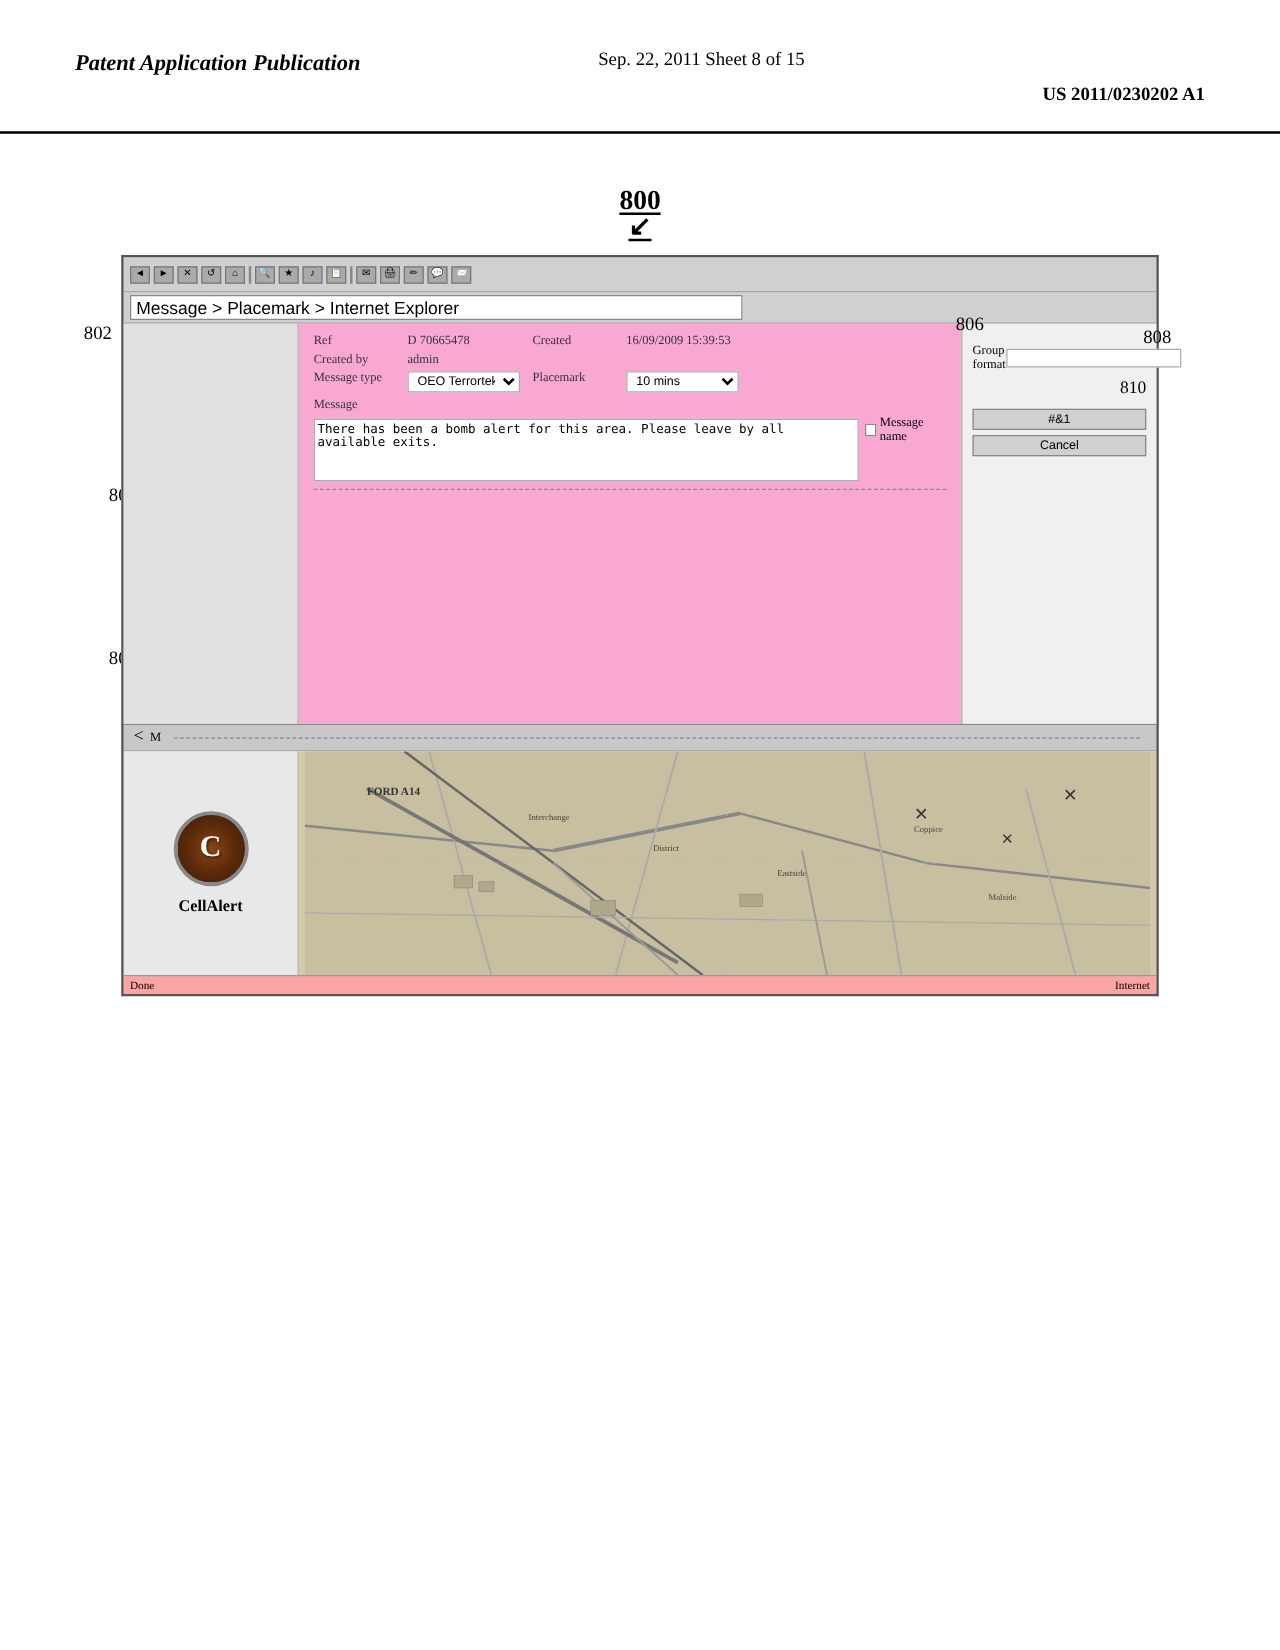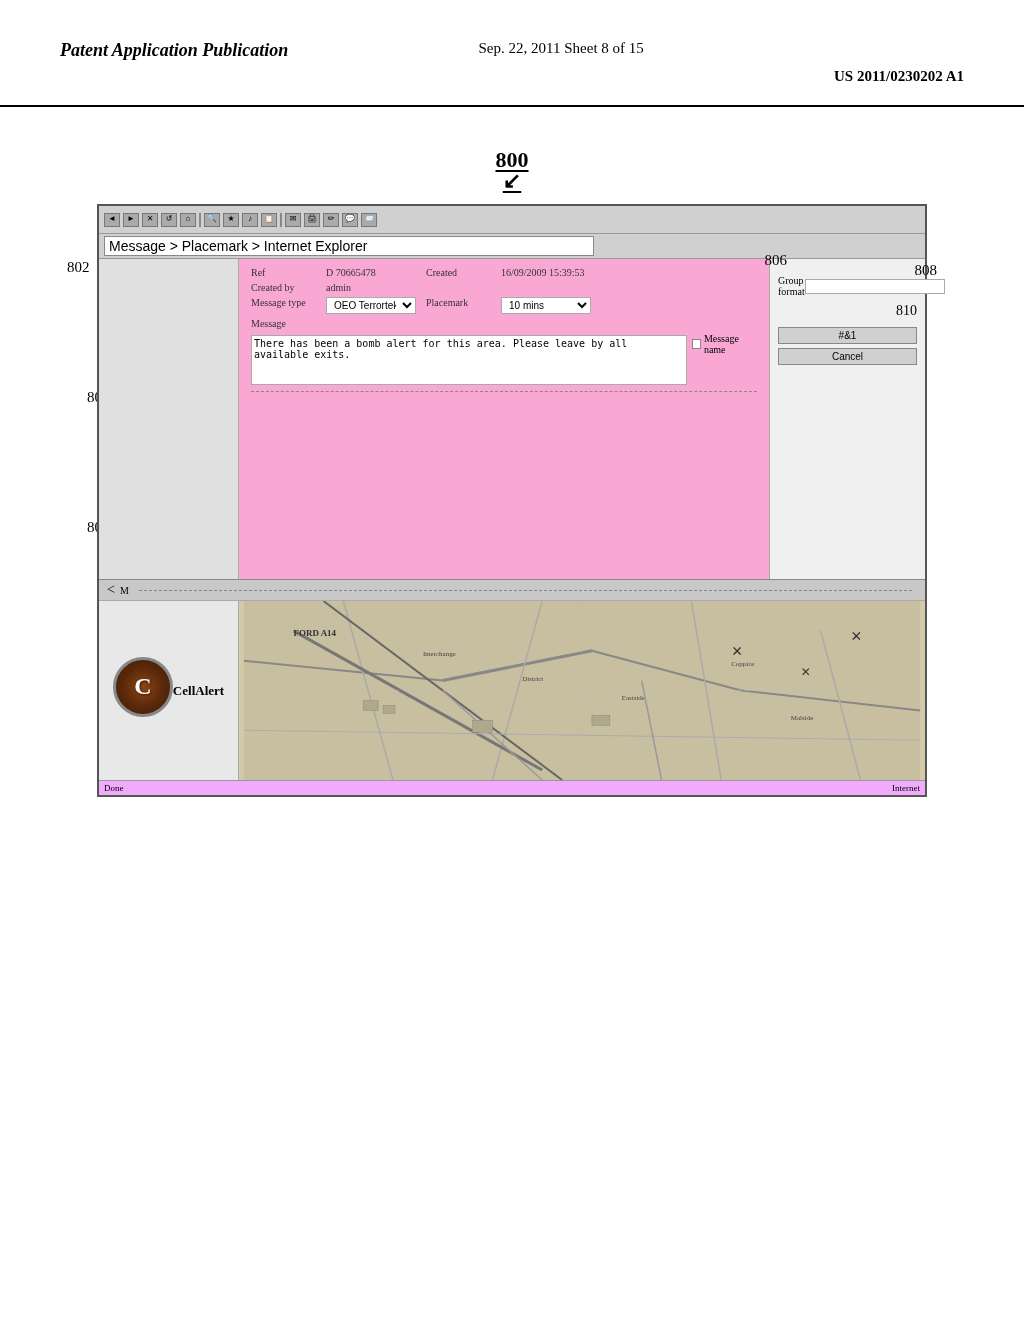--- a/index.html
+++ b/index.html
@@ -215,21 +215,21 @@
       display: flex;
       border-top: 1px solid #aaa;
       height: 180px;
     }
 
     .cellaert-panel {
       width: 140px;
       background: #e8e8e8;
       border-right: 1px solid #aaa;
       display: flex;
-      flex-direction: row;
+      flex-direction: column;
       align-items: center;
       justify-content: center;
       padding: 10px;
     }
 
     .cellaert-logo {
       width: 60px;
       height: 60px;
       border-radius: 50%;
       background: radial-gradient(circle, #8B4513 0%, #5c2a0a 50%, #3d1a06 100%);
@@ -272,21 +272,21 @@
     
     .figure-caption {
       text-align: center;
       margin: 30px 0 20px 0;
       font-size: 18px;
       font-weight: bold;
     }
 
     
     .status-bar {
-      background: #f0abfc;
+      background: #fca5a5;
       border-top: 1px solid #999;
       padding: 2px 5px;
       font-size: 9px;
       display: flex;
       align-items: center;
       gap: 10px;
     }
 
     .bottom-nav {
       background: #c8c8c8;

